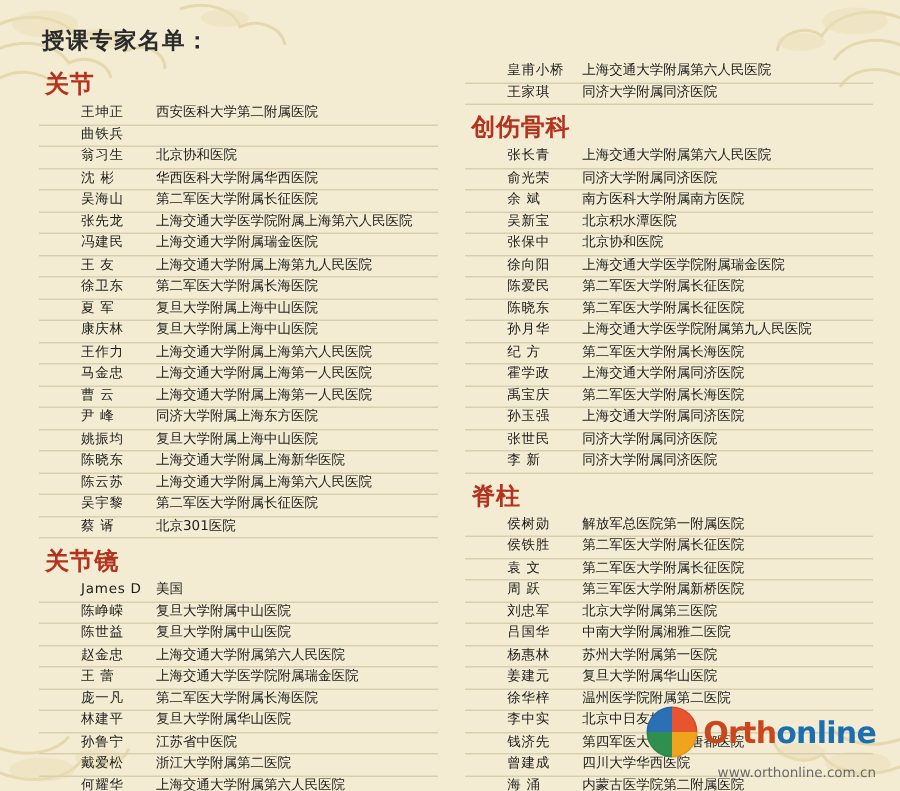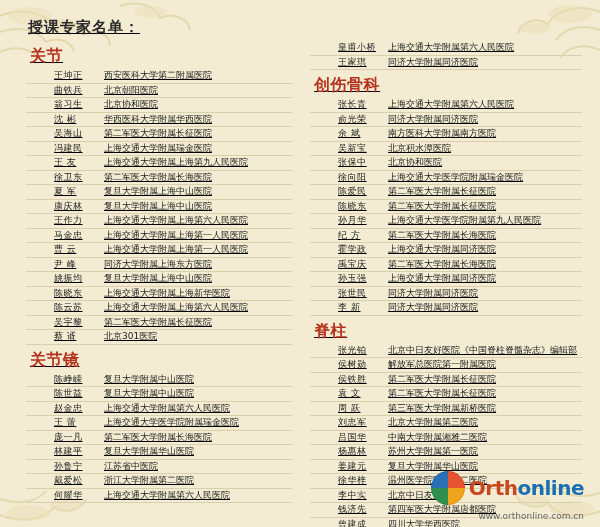--- a/index.html
+++ b/index.html
@@ -10,21 +10,20 @@
     overflow:hidden;
     position:relative;
   }
   
   .cloud{position:absolute;pointer-events:none;opacity:.55;}
   .cloud svg{display:block;}
   .page{
     position:absolute;inset:0;
     padding:8px 10px 0 10px;
     box-sizing:border-box;
-    text-decoration:underline;
   }
   .title{
     font-size:15px;font-weight:bold;color:#2a2a2a;
     letter-spacing:1px;
     margin:10px 0 4px 18px;
     font-family:"DejaVu Sans","Liberation Sans",sans-serif;
   }
   .cols{
     display:flex;
     gap:0px;
@@ -160,35 +159,38 @@
     <div class="col left">
 
       <div class="sect">关节</div>
       <div class="rows">
         <div class="row">
             <span class="nm">王坤正</span>
             <span class="org">西安医科大学第二附属医院</span>
           </div>
         <div class="row">
             <span class="nm">曲铁兵</span>
-            <span class="org">北京朝阳医院</span>
           </div>
         <div class="row">
             <span class="nm">翁习生</span>
             <span class="org">北京协和医院</span>
           </div>
         <div class="row">
             <span class="nm">沈  彬</span>
             <span class="org">华西医科大学附属华西医院</span>
           </div>
         <div class="row">
             <span class="nm">吴海山</span>
             <span class="org">第二军医大学附属长征医院</span>
           </div>
         <div class="row">
+            <span class="nm">张先龙</span>
+            <span class="org">上海交通大学医学院附属上海第六人民医院</span>
+          </div>
+        <div class="row">
             <span class="nm">冯建民</span>
             <span class="org">上海交通大学附属瑞金医院</span>
           </div>
         <div class="row">
             <span class="nm">王  友</span>
             <span class="org">上海交通大学附属上海第九人民医院</span>
           </div>
         <div class="row">
             <span class="nm">徐卫东</span>
             <span class="org">第二军医大学附属长海医院</span>
@@ -235,20 +237,24 @@
           </div>
         <div class="row">
             <span class="nm">蔡  谞</span>
             <span class="org">北京301医院</span>
           </div>
       </div>
 
       <div class="sect">关节镜</div>
       <div class="rows">
         <div class="row">
+            <span class="nm">James D</span>
+            <span class="org">美国</span>
+          </div>
+        <div class="row">
             <span class="nm">陈峥嵘</span>
             <span class="org">复旦大学附属中山医院</span>
           </div>
         <div class="row">
             <span class="nm">陈世益</span>
             <span class="org">复旦大学附属中山医院</span>
           </div>
         <div class="row">
             <span class="nm">赵金忠</span>
             <span class="org">上海交通大学附属第六人民医院</span>
@@ -354,24 +360,20 @@
             <span class="org">同济大学附属同济医院</span>
           </div>
         <div class="row">
             <span class="nm">李  新</span>
             <span class="org">同济大学附属同济医院</span>
           </div>
       </div>
 
       <div class="sect">脊柱</div>
       <div class="rows">
-        <div class="row">
-            <span class="nm">张光铂</span>
-            <span class="org">北京中日友好医院《中国脊柱脊髓杂志》编辑部</span>
-          </div>
         <div class="row">
             <span class="nm">侯树勋</span>
             <span class="org">解放军总医院第一附属医院</span>
           </div>
         <div class="row">
             <span class="nm">侯铁胜</span>
             <span class="org">第二军医大学附属长征医院</span>
           </div>
         <div class="row">
             <span class="nm">袁  文</span>

